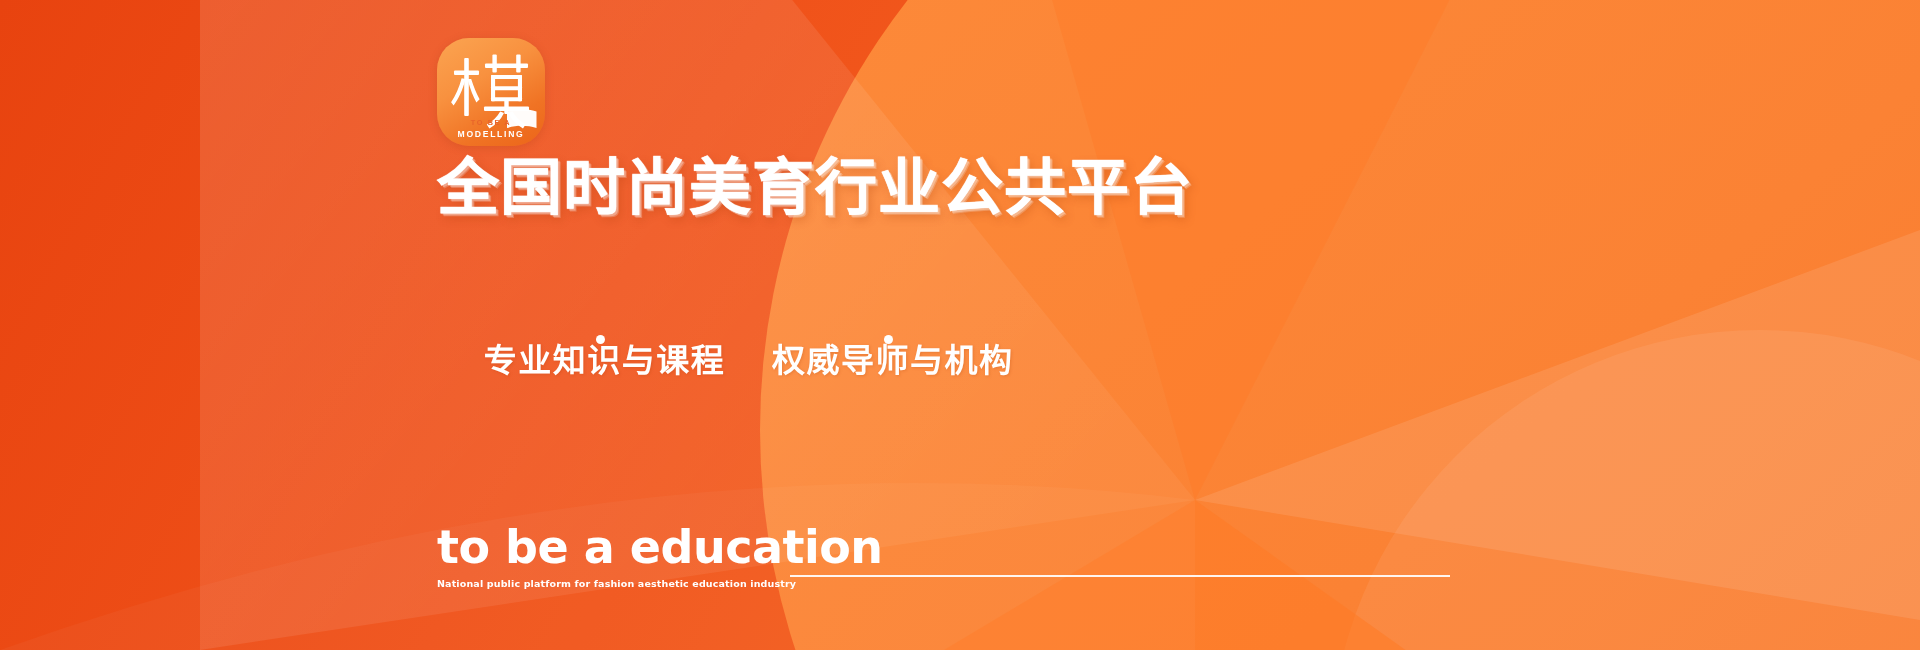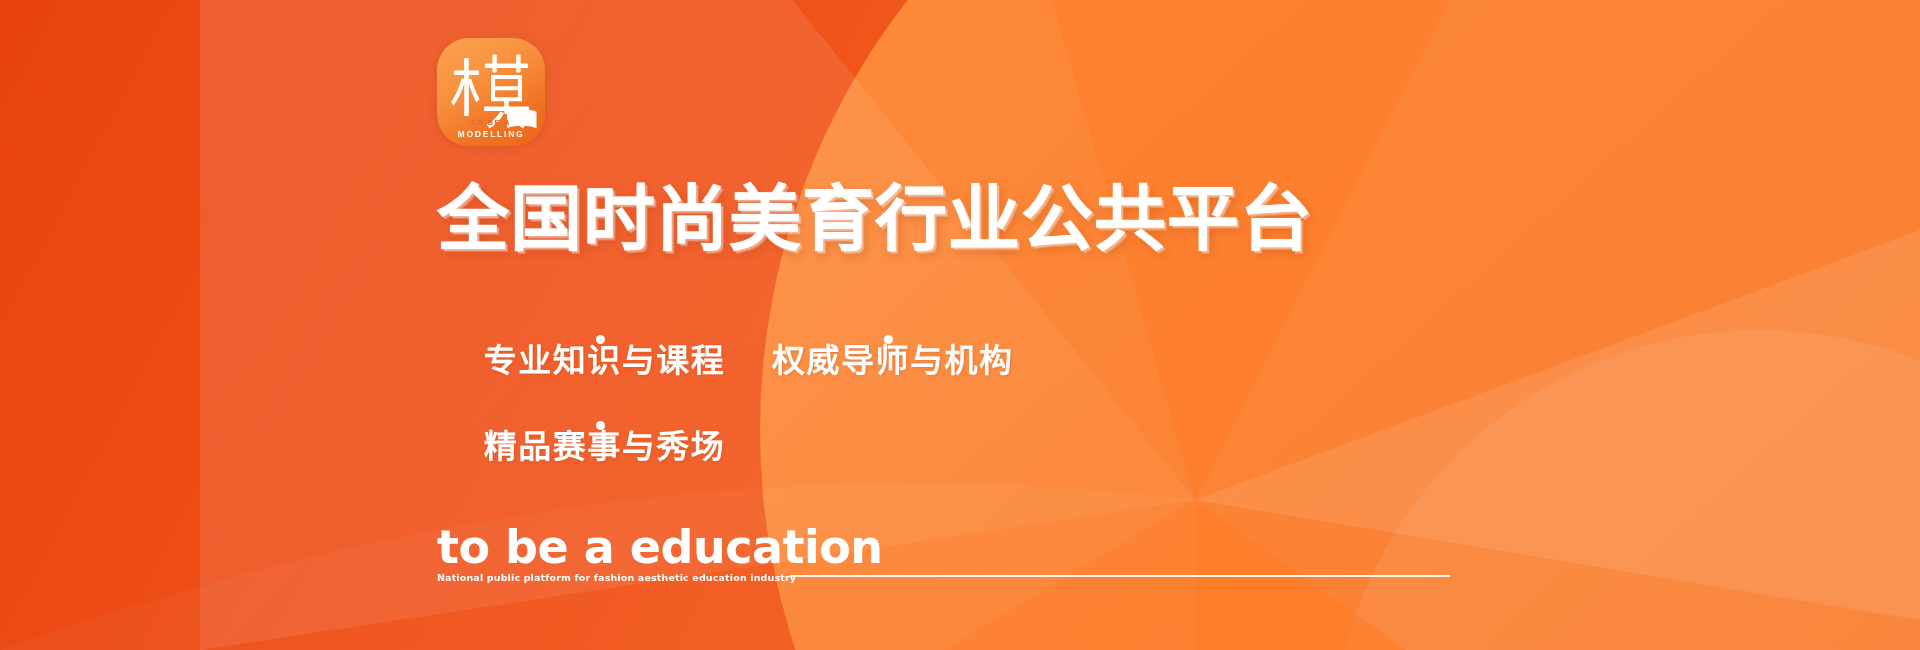--- a/index.html
+++ b/index.html
@@ -52,32 +52,33 @@
     background: linear-gradient(150deg, #FBA451 0%, #F8913F 38%, #F07324 72%, #EC6519 100%);
     box-shadow: 0 2px 10px rgba(140, 45, 5, 0.18);
     overflow: hidden;
   }
   .logo svg { display:block; width:108px; height:108px; }
 
   
   .headline {
     position: absolute;
     left: 437px;
-    top: 183px;
-    font-size: 72px;
+    top: 162px;
+    font-size: 62px;
     line-height: 1;
     font-weight: 700;
     color: #ffffff;
     letter-spacing: 1px;
     white-space: nowrap;
     text-shadow:
       0 0 1px rgba(255,255,255,0.95),
       2px 2px 0 rgba(255,255,255,0.30),
       3px 3px 0 rgba(255,255,255,0.22),
       4px 5px 10px rgba(168, 55, 8, 0.30);
+    font-family: Liberation Mono, monospace;
     -webkit-text-stroke: 0.6px rgba(255,255,255,0.55);
   }
 
   
   .features {
     position: absolute;
     left: 437px;
     top: 332px;
     width: 640px;
   }
@@ -122,21 +123,21 @@
   .wordmark-title {
     font-size: 46px;
     line-height: 1;
     font-weight: 700;
     color: #ffffff;
     letter-spacing: -0.5px;
     white-space: nowrap;
     font-family: "DejaVu Sans", "Liberation Sans", sans-serif;
   }
   .wordmark-sub {
-    margin-top: 3px;
+    margin-top: 9px;
     font-size: 9.5px;
     line-height: 1;
     font-weight: 700;
     color: #ffffff;
     letter-spacing: 0.15px;
     white-space: nowrap;
     font-family: "DejaVu Sans", "Liberation Sans", sans-serif;
   }
 
   
@@ -234,24 +235,20 @@
           <span class="feature-dot"></span>
           <span class="feature-text">专业知识与课程</span>
         </div>
         <div class="feature-item">
           <span class="feature-dot"></span>
           <span class="feature-text">权威导师与机构</span>
         </div>
       </div>
 
       <div class="feature-row">
-        <div class="feature-item col-1">
-          <span class="feature-dot"></span>
-          <span class="feature-text">精品赛事与秀场</span>
-        </div>
       </div>
 
     </div>
 
     <div class="wordmark">
       <div class="wordmark-title">to be a education</div>
       <div class="wordmark-sub">National public platform for fashion aesthetic education industry</div>
     </div>
 
     <div class="divider"></div>

